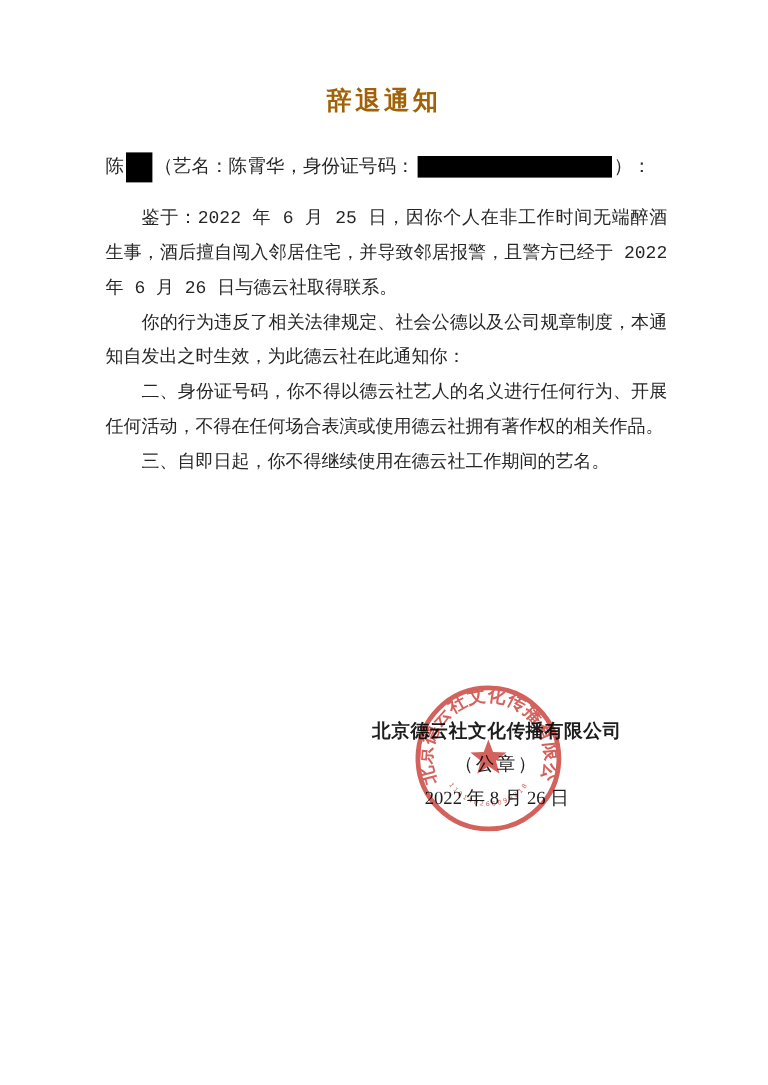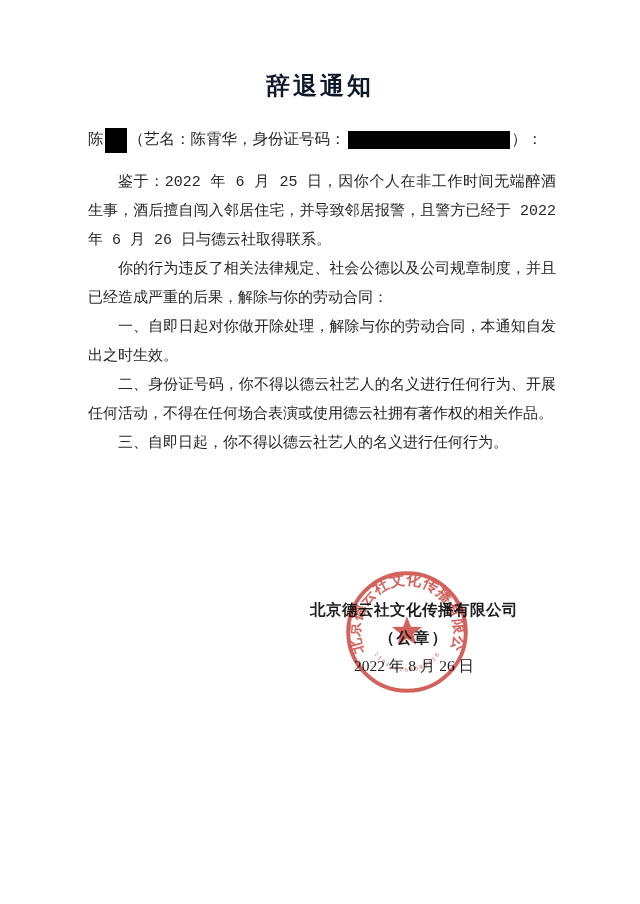--- a/index.html
+++ b/index.html
@@ -11,24 +11,24 @@
     position: relative;
     overflow: hidden;
   }
   .doc { position: absolute; inset: 0; }
 
   .title {
     position: absolute;
     top: 70px; left: 0; width: 640px;
     margin: 0;
     text-align: center;
-    font-size: 24px;
+    font-size: 21px;
     font-weight: bold;
     letter-spacing: 3px;
-    color: #0f172a;
+    color: #a16207;
   }
 
   .addressee {
     position: absolute;
     top: 126px; left: 88px; width: 480px;
     font-size: 15.5px;
     line-height: 26px;
     white-space: nowrap;
   }
   .redact {
@@ -51,21 +51,21 @@
 
   .signature {
     position: absolute;
     top: 596px; left: 284px; width: 260px;
     text-align: center;
     font-size: 15.5px;
     line-height: 28px;
     color: #1d1d1d;
   }
   .signature .company { font-weight: bold; letter-spacing: 0.5px; }
-  .signature .seal-note { letter-spacing: 2px; font-weight: bold; }
+  .signature .seal-note { letter-spacing: 2px; }
 
   .stamp {
     position: absolute;
     left: 341px; top: 566px;
     width: 132px; height: 132px;
     mix-blend-mode: multiply;
     opacity: 0.85;
     pointer-events: none;
   }
   .stamp .ring-text {
@@ -87,24 +87,23 @@
 
 <div class="doc">
 
   <h1 class="title">辞退通知</h1>
 
   <div class="addressee"><span>陈</span><span class="redact redact-name"></span><span>（艺名：陈霄华，身份证号码：</span><span class="redact redact-id"></span><span>）：</span>
   </div>
 
   <div class="body-text">
     <p>鉴于：2022 年 6 月 25 日，因你个人在非工作时间无端醉酒生事，酒后擅自闯入邻居住宅，并导致邻居报警，且警方已经于 2022 年 6 月 26 日与德云社取得联系。</p>
-    <p>你的行为违反了相关法律规定、社会公德以及公司规章制度，并且已经造成严重的后果，解除与你的劳动合同：</p>
-    <p>一、自即日起对你做开除处理，解除与你的劳动合同，本通知自发出之时生效。</p>
+    <p>你的行为违反了相关法律规定、社会公德以及公司规章制度，本通知自发出之时生效，为此德云社在此通知你：</p>
     <p>二、身份证号码，你不得以德云社艺人的名义进行任何行为、开展任何活动，不得在任何场合表演或使用德云社拥有著作权的相关作品。</p>
-    <p>三、自即日起，你不得以德云社艺人的名义进行任何行为。</p>
+    <p>三、自即日起，你不得继续使用在德云社工作期间的艺名。</p>
   </div>
 
   <div class="signature">
     <div class="company">北京德云社文化传播有限公司</div>
     <div class="seal-note">（公章）</div>
     <div class="date">2022 年 8 月 26 日</div>
   </div>
 
   <svg class="stamp" viewBox="0 0 200 200" aria-hidden="true">
     <circle cx="100" cy="100" r="89" fill="none" stroke="#cc4640" stroke-width="6"></circle>

